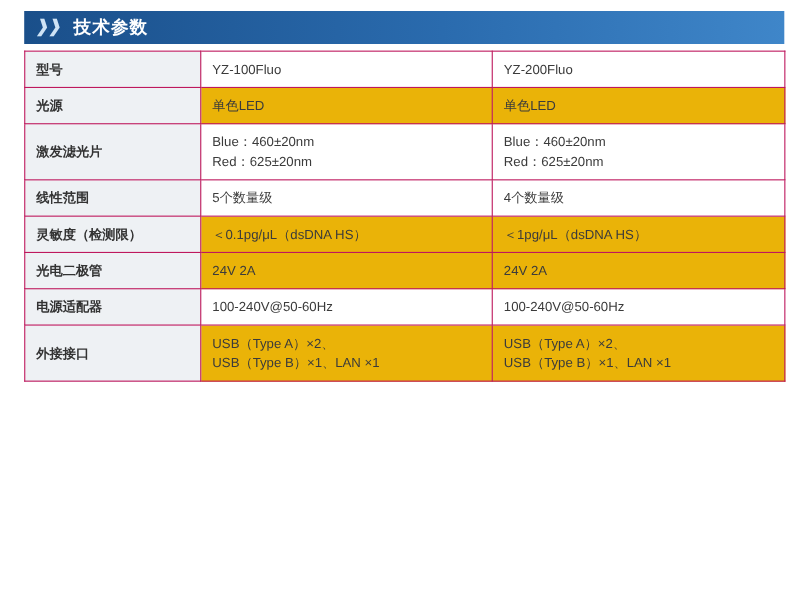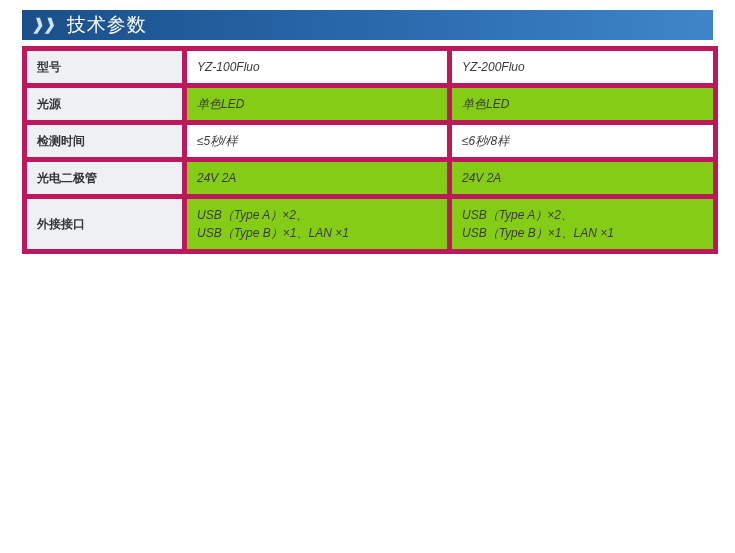--- a/index.html
+++ b/index.html
@@ -40,62 +40,61 @@
     color: #cfe3f5;
     font-size: 16px;
     font-weight: bold;
     letter-spacing: -2px;
     margin-right: 12px;
     line-height: 1;
     transform: skewX(-10deg);
   }
   .header .title {
     color: #ffffff;
-    font-size: 19px;
-    font-weight: normal;
+    font-size: 16px;
+    font-weight: bold;
     letter-spacing: 1px;
   }
 
   
   .spec-table {
     position: absolute;
     left: 22px;
     top: 46px;
     width: 691px;
     border-collapse: collapse;
     table-layout: fixed;
   }
   .spec-table col.c-label { width: 160px; }
   .spec-table col.c-v1 { width: 265px; }
   .spec-table col.c-v2 { width: 266px; }
 
   .spec-table td {
-    border: 5px solid #be185d;
+    border: 1px solid #be185d;
     padding: 7px 10px;
     vertical-align: middle;
     line-height: 1.5;
     font-size: 12px;
     box-sizing: border-box;
   }
   .spec-table td.label {
     background: #eef1f4;
     color: #333333;
     font-weight: bold;
   }
   .spec-table td.value {
     background: #ffffff;
     color: #3b3b3b;
   }
   .spec-table tr.alt td.value {
-    background: #84cc16;
+    background: #eab308;
   }
   .spec-table td.value .ln {
     display: block;
     white-space: pre;
-    font-style: italic;
   }
 </style>
 </head>
 <body>
 
 <div class="page">
 
   <div class="header">
     <span class="chev">❱❱</span>
     <span class="title">技术参数</span>
@@ -120,35 +119,64 @@
         <tr class="alt">
           <td class="label">光源</td>
           <td class="value">
             <span class="ln">单色LED</span>
           </td>
           <td class="value">
             <span class="ln">单色LED</span>
           </td>
         </tr>
         <tr>
-          <td class="label">检测时间</td>
+          <td class="label">激发滤光片</td>
           <td class="value">
-            <span class="ln">≤5秒/样</span>
+            <span class="ln">Blue：460±20nm</span>
+            <span class="ln">Red：625±20nm</span>
           </td>
           <td class="value">
-            <span class="ln">≤6秒/8样</span>
+            <span class="ln">Blue：460±20nm</span>
+            <span class="ln">Red：625±20nm</span>
+          </td>
+        </tr>
+        <tr>
+          <td class="label">线性范围</td>
+          <td class="value">
+            <span class="ln">5个数量级</span>
+          </td>
+          <td class="value">
+            <span class="ln">4个数量级</span>
+          </td>
+        </tr>
+        <tr class="alt">
+          <td class="label">灵敏度（检测限）</td>
+          <td class="value">
+            <span class="ln">＜0.1pg/μL（dsDNA HS）</span>
+          </td>
+          <td class="value">
+            <span class="ln">＜1pg/μL（dsDNA HS）</span>
           </td>
         </tr>
         <tr class="alt">
           <td class="label">光电二极管</td>
           <td class="value">
             <span class="ln">24V 2A</span>
           </td>
           <td class="value">
             <span class="ln">24V 2A</span>
+          </td>
+        </tr>
+        <tr>
+          <td class="label">电源适配器</td>
+          <td class="value">
+            <span class="ln">100-240V@50-60Hz</span>
+          </td>
+          <td class="value">
+            <span class="ln">100-240V@50-60Hz</span>
           </td>
         </tr>
         <tr class="alt">
           <td class="label">外接接口</td>
           <td class="value">
             <span class="ln">USB（Type A）×2、</span>
             <span class="ln">USB（Type B）×1、LAN ×1</span>
           </td>
           <td class="value">
             <span class="ln">USB（Type A）×2、</span>

